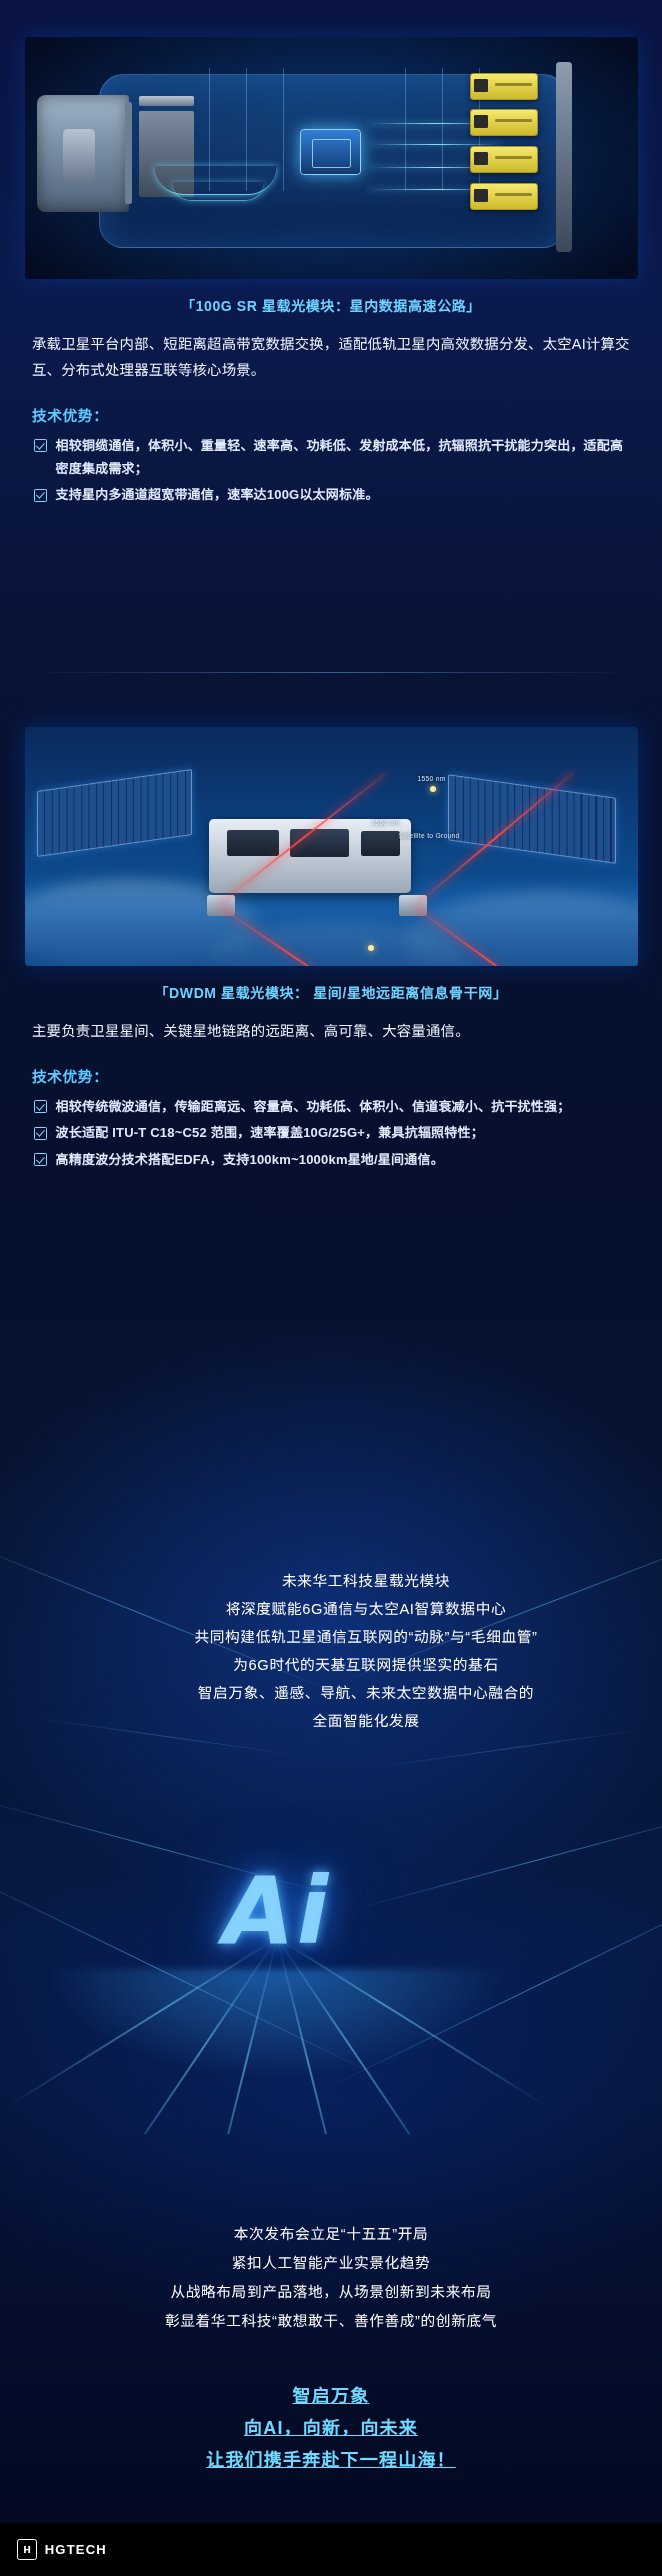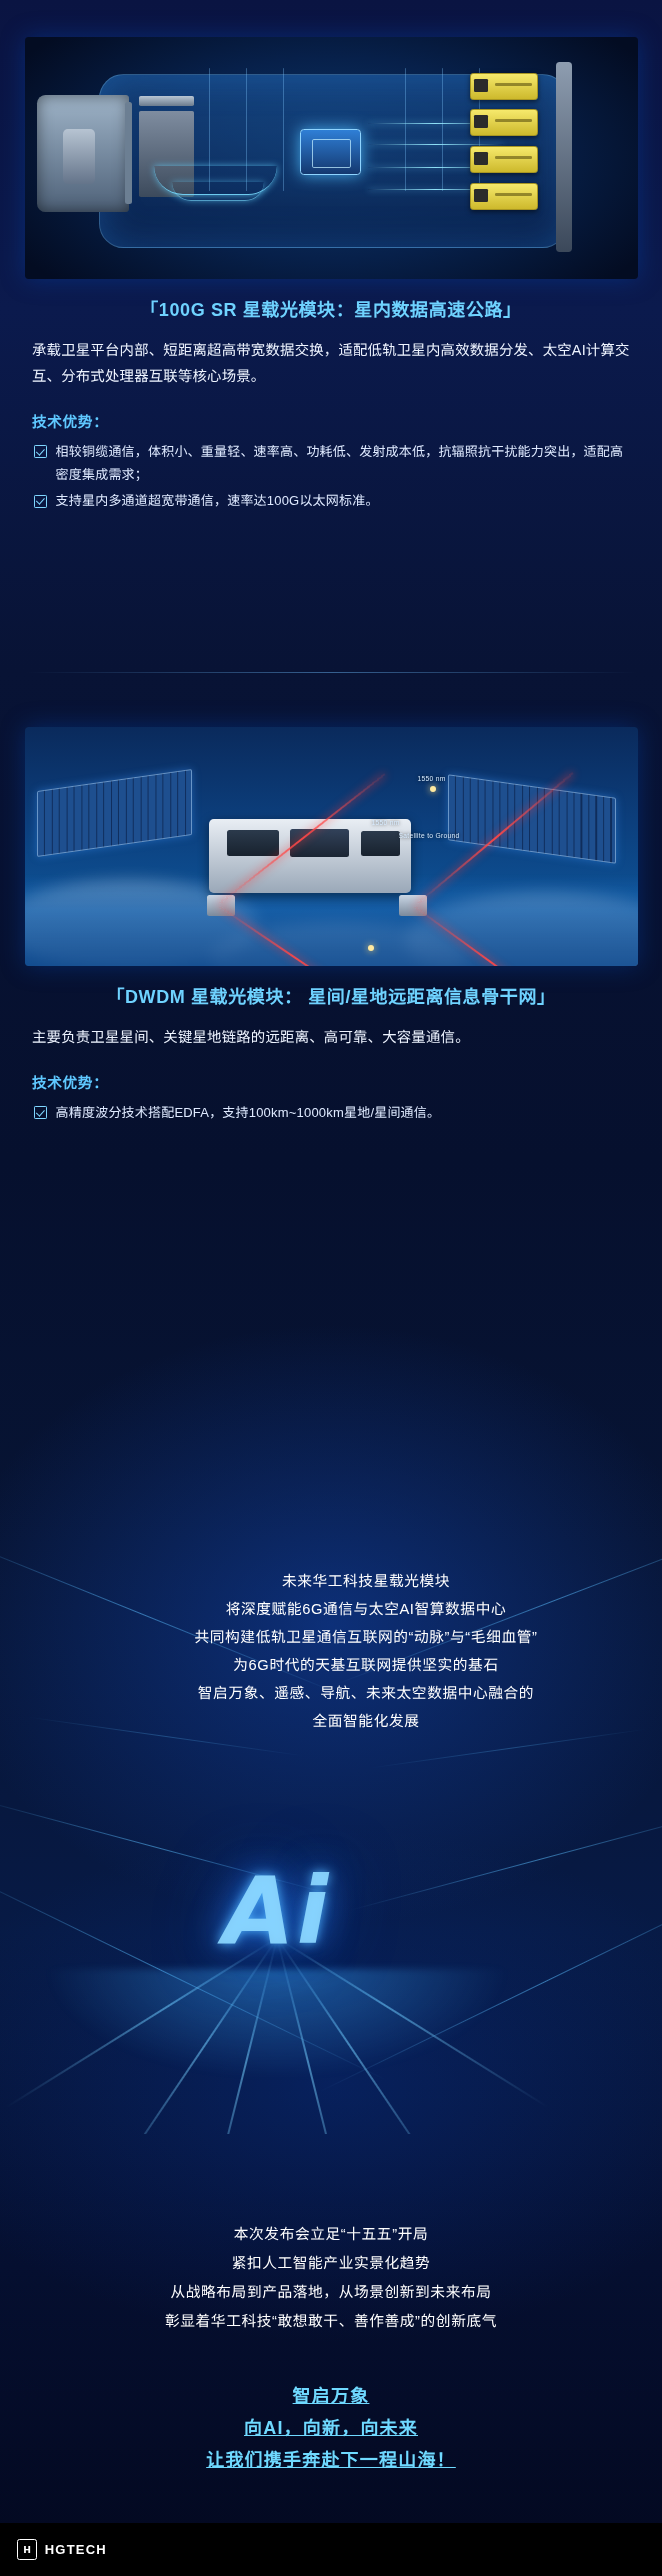--- a/index.html
+++ b/index.html
@@ -68,21 +68,21 @@
     width: 613px;
     height: 239px;
     background:
       linear-gradient(180deg, #0a2a5c 0%, #0c3f7d 40%, #0d4f92 70%, #0a3566 100%);
     position: relative;
   }
 
   .caption {
     text-align: center;
     color: #6fd3ff;
-    font-size: 18px;
+    font-size: 14px;
     font-weight: bold;
     letter-spacing: 0.6px;
     margin-top: 16px;
   }
 
   .body-text {
     margin: 16px 32px 0 32px;
     font-size: 14.4px;
     line-height: 26px;
     color: #eef4ff;
@@ -92,20 +92,21 @@
   .adv-title {
     margin: 21px 32px 0 32px;
     font-size: 14.7px;
     font-weight: bold;
     color: #5fc8ff;
     letter-spacing: 0.6px;
   }
 
   .adv-list {
     margin: 8.6px 32px 0 34px;
+    font-weight: bold;
   }
   .adv-item {
     display: flex;
     align-items: flex-start;
     margin-bottom: 3.7px;
   }
   .cb {
     flex: 0 0 auto;
     width: 11px;
     height: 11px;
@@ -523,20 +524,28 @@
 
   <div class="caption">「DWDM 星载光模块： 星间/星地远距离信息骨干网」</div>
 
   <div class="body-text">主要负责卫星星间、关键星地链路的远距离、高可靠、大容量通信。</div>
 
   <div class="adv-title">技术优势：</div>
 
   <div class="adv-list">
     <div class="adv-item">
       <span class="cb"></span>
+      <span class="adv-text">相较传统微波通信，传输距离远、容量高、功耗低、体积小、信道衰减小、抗干扰性强；</span>
+    </div>
+    <div class="adv-item">
+      <span class="cb"></span>
+      <span class="adv-text">波长适配 ITU-T C18~C52 范围，速率覆盖10G/25G+，兼具抗辐照特性；</span>
+    </div>
+    <div class="adv-item">
+      <span class="cb"></span>
       <span class="adv-text">高精度波分技术搭配EDFA，支持100km~1000km星地/星间通信。</span>
     </div>
   </div>
 </div>
 
 <div class="center-block" style="top:1567px;padding-left:35px;">
   <div>未来华工科技星载光模块</div>
   <div>将深度赋能6G通信与太空AI智算数据中心</div>
   <div>共同构建低轨卫星通信互联网的“动脉”与“毛细血管”</div>
   <div>为6G时代的天基互联网提供坚实的基石</div>

